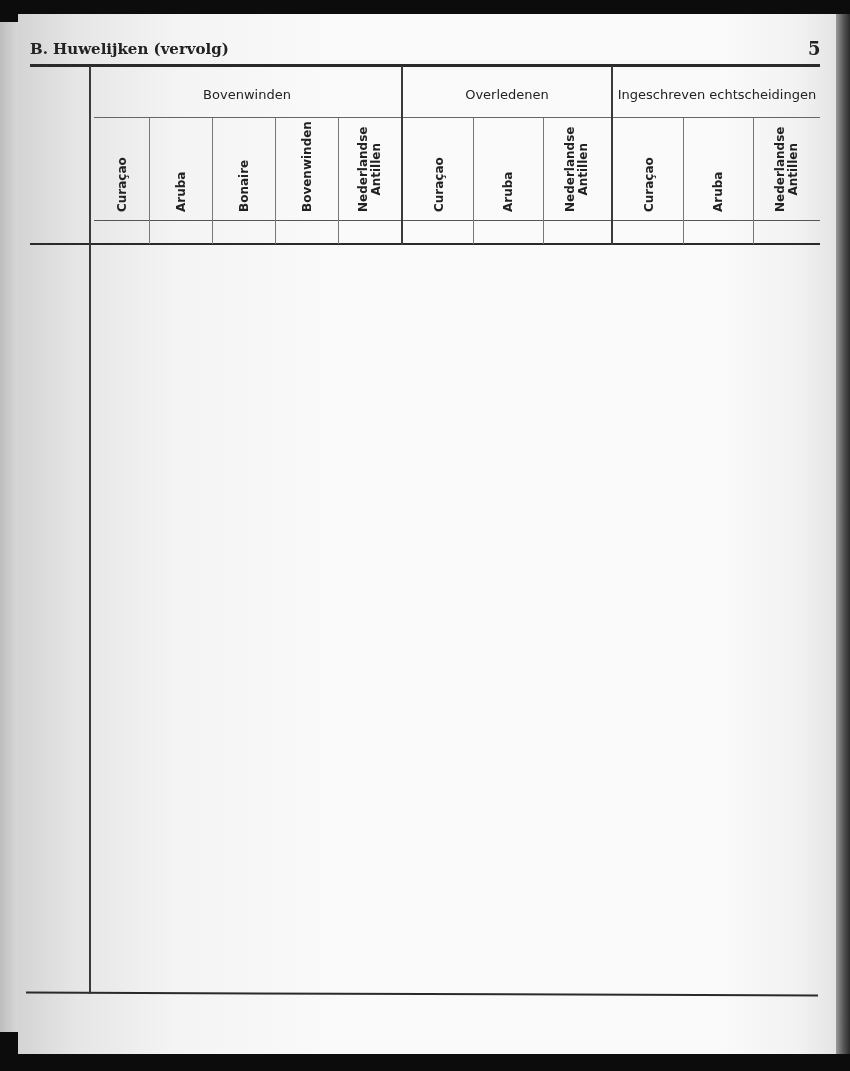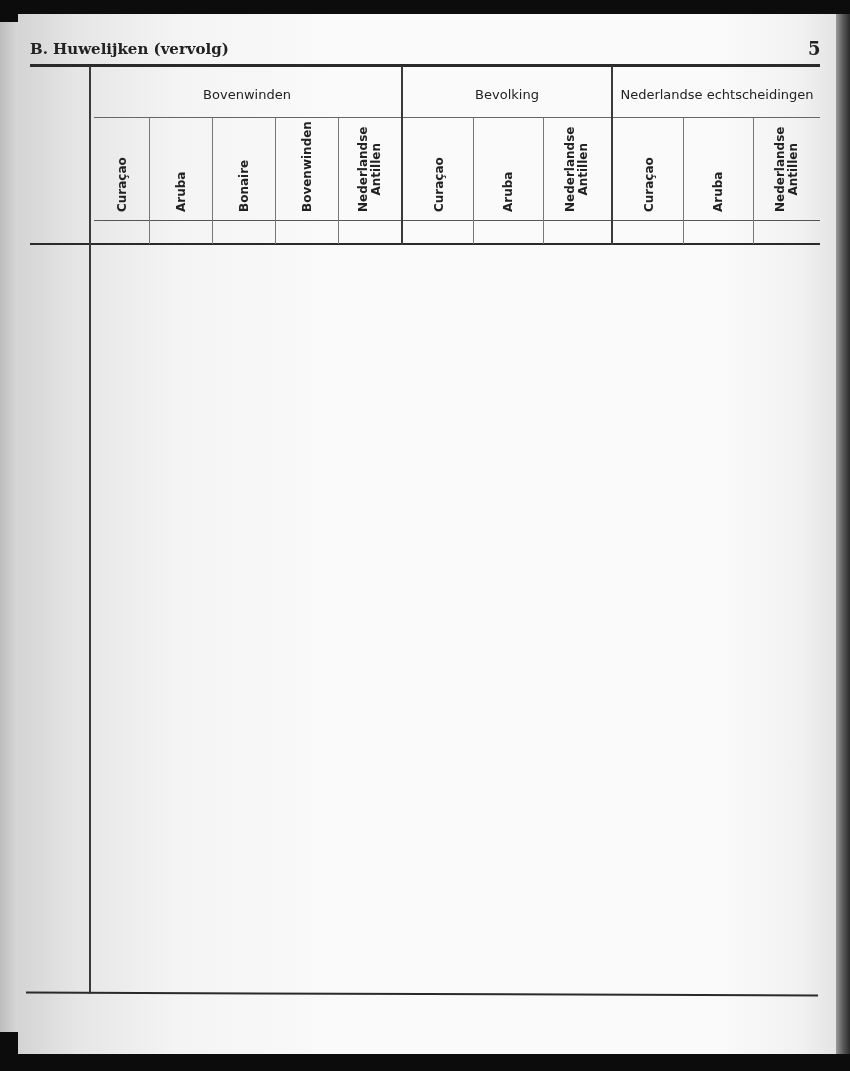--- a/index.html
+++ b/index.html
@@ -59,22 +59,22 @@
     <div class="vline" style="left: 212px; top: 118px; width: 1px; height: 126px; background: rgb(119, 119, 119);"></div>
     <div class="vline" style="left: 275px; top: 118px; width: 1px; height: 126px; background: rgb(119, 119, 119);"></div>
     <div class="vline" style="left: 338px; top: 118px; width: 1px; height: 126px; background: rgb(119, 119, 119);"></div>
     <div class="vline" style="left: 473px; top: 118px; width: 1px; height: 126px; background: rgb(119, 119, 119);"></div>
     <div class="vline" style="left: 543px; top: 118px; width: 1px; height: 126px; background: rgb(119, 119, 119);"></div>
     <div class="vline" style="left: 683px; top: 118px; width: 1px; height: 126px; background: rgb(119, 119, 119);"></div>
     <div class="vline" style="left: 753px; top: 118px; width: 1px; height: 126px; background: rgb(119, 119, 119);"></div>
   </div>
 
 <div class="group-head" style="left:94px;top:87px;width:306px;">Bovenwinden</div>
-<div class="group-head" style="left:404px;top:87px;width:206px;">Bevolking</div>
-<div class="group-head" style="left:614px;top:87px;width:206px;">Nederlandse  echtscheidingen</div>
+<div class="group-head" style="left:404px;top:87px;width:206px;">Overledenen</div>
+<div class="group-head" style="left:614px;top:87px;width:206px;">Ingeschreven  echtscheidingen</div>
 
 <div id="colheads">
     <div class="col-head" style="left: 115.5px; top: 212px;">
       <div style="text-align: center;">Curaçao</div>
     </div>
     <div class="col-num" style="left: 94px; width: 55px;"></div>
     <div class="col-head" style="left: 174.5px; top: 212px;">
       <div style="text-align: center;">Aruba</div>
     </div>
     <div class="col-num" style="left: 149px; width: 63px;"></div>

